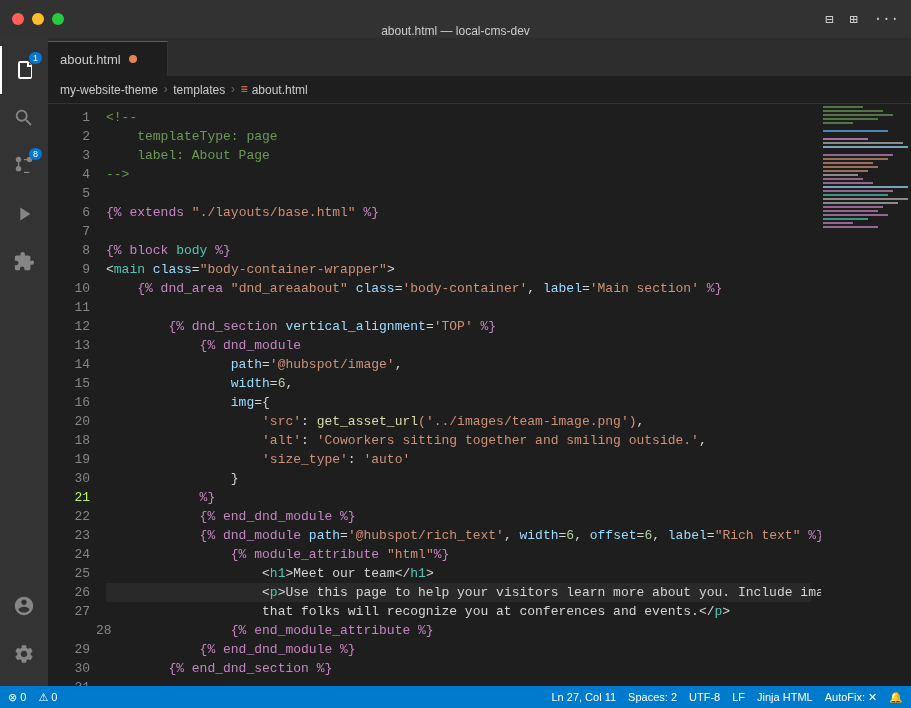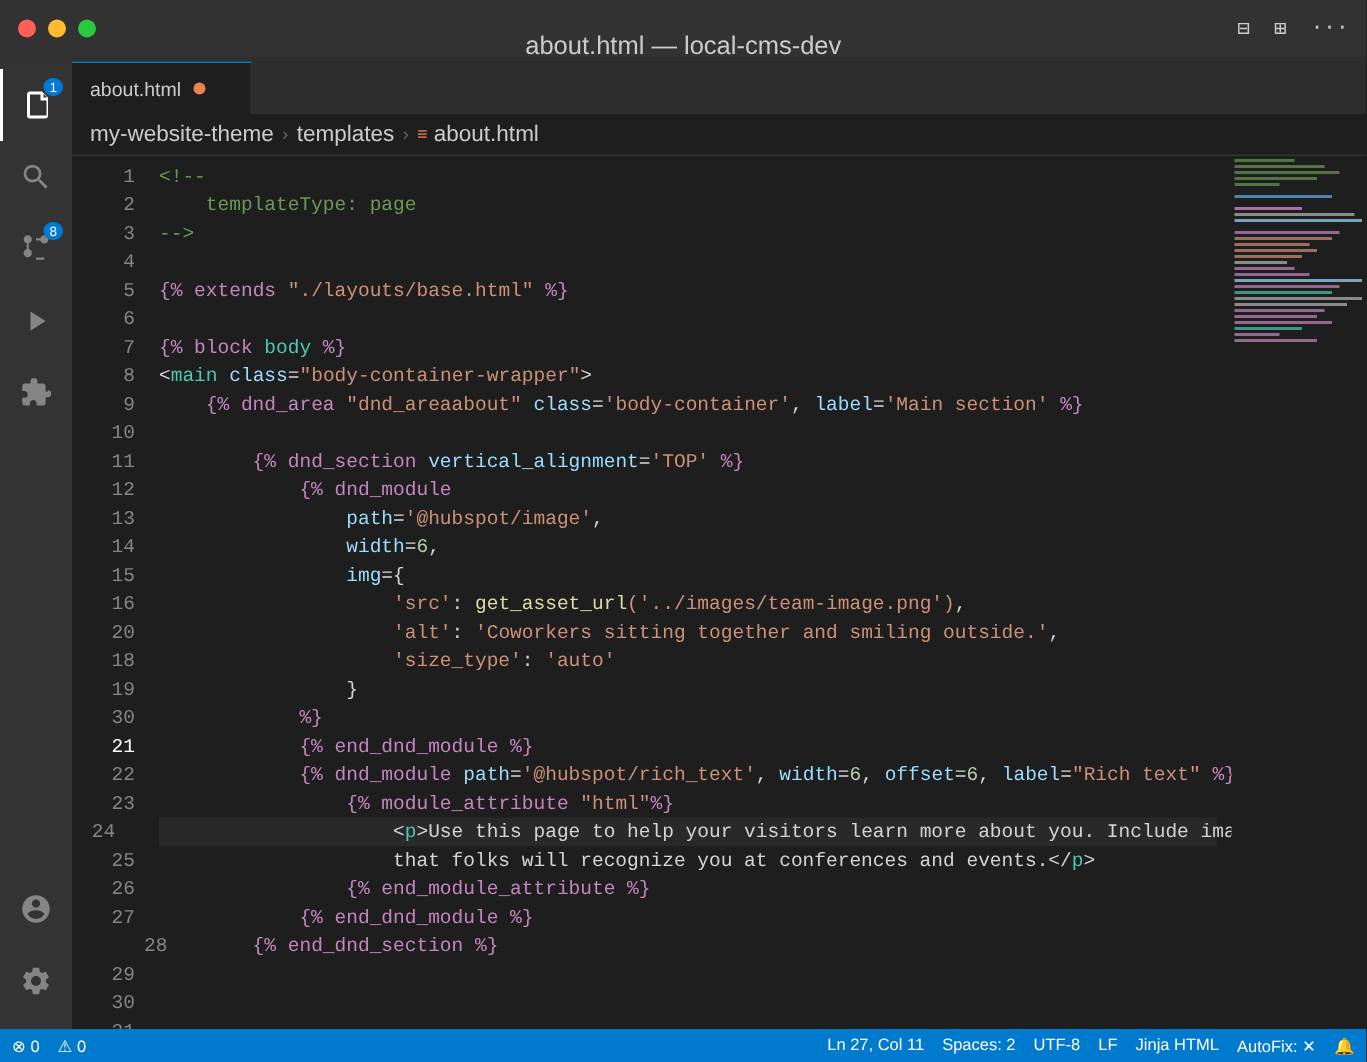--- a/index.html
+++ b/index.html
@@ -35,21 +35,21 @@
     .traffic-light {
       width: 12px;
       height: 12px;
       border-radius: 50%;
     }
     .tl-red { background: #ff5f56; }
     .tl-yellow { background: #ffbd2e; }
     .tl-green { background: #27c93f; }
     .title-bar-text {
       color: #cccccc;
-      font-size: 17px;
+      font-size: 12px;
       font-family: -apple-system, sans-serif;
       margin-top: 24px;
     }
     .title-bar-actions {
       position: absolute;
       right: 12px;
       display: flex;
       gap: 16px;
       align-items: center;
     }
@@ -161,21 +161,21 @@
       background: #1e1e1e;
       display: flex;
       align-items: center;
       padding: 0 12px;
       gap: 4px;
       border-bottom: 1px solid #333;
       flex-shrink: 0;
     }
     .breadcrumb-item {
       color: #cccccc;
-      font-size: 15px;
+      font-size: 12px;
       font-family: -apple-system, sans-serif;
       display: flex;
       align-items: center;
       gap: 4px;
     }
     .breadcrumb-sep {
       color: #666;
       font-size: 12px;
     }
     .breadcrumb-file {
@@ -378,35 +378,36 @@
           <div class="code-line" style="color: rgb(133, 133, 133);">11</div>
           <div class="code-line" style="color: rgb(133, 133, 133);">12</div>
           <div class="code-line" style="color: rgb(133, 133, 133);">13</div>
           <div class="code-line" style="color: rgb(133, 133, 133);">14</div>
           <div class="code-line" style="color: rgb(133, 133, 133);">15</div>
           <div class="code-line" style="color: rgb(133, 133, 133);">16</div>
           <div class="code-line" style="color: rgb(133, 133, 133);">20</div>
           <div class="code-line" style="color: rgb(133, 133, 133);">18</div>
           <div class="code-line" style="color: rgb(133, 133, 133);">19</div>
           <div class="code-line" style="color: rgb(133, 133, 133);">30</div>
-          <div class="code-line" style="color: #ffffff;">21</div>
+          <div class="code-line" style="color: #bef264;">21</div>
           <div class="code-line" style="color: rgb(133, 133, 133);">22</div>
           <div class="code-line" style="color: rgb(133, 133, 133);">23</div>
-          <div class="code-line" style="color: rgb(133, 133, 133); text-align: center;">24</div>
+          <div class="code-line" style="color: rgb(133, 133, 133);">24</div>
           <div class="code-line" style="color: rgb(133, 133, 133);">25</div>
           <div class="code-line" style="color: rgb(133, 133, 133);">26</div>
           <div class="code-line" style="color: rgb(133, 133, 133);">27</div>
           <div class="code-line" style="color: rgb(133, 133, 133); padding-left: 48px;">28</div>
           <div class="code-line" style="color: rgb(133, 133, 133);">29</div>
           <div class="code-line" style="color: rgb(133, 133, 133);">30</div>
           <div class="code-line" style="color: rgb(133, 133, 133);">31</div>
         </div>
       <div class="code-content" id="code-content">
           <div class="code-line"><span class="c-comment">&lt;!--</span></div>
           <div class="code-line"><span class="c-comment">    templateType: page</span></div>
+          <div class="code-line"><span class="c-comment">    label: About Page</span></div>
           <div class="code-line"><span class="c-comment">--&gt;</span></div>
           <div class="code-line">&nbsp;</div>
           <div class="code-line"><span class="c-tpl-block">{%</span><span class="c-pink"> extends </span><span class="c-string">"./layouts/base.html"</span><span class="c-tpl-block"> %}</span></div>
           <div class="code-line">&nbsp;</div>
           <div class="code-line"><span class="c-tpl-block">{%</span><span class="c-pink"> block </span><span class="c-cyan">body</span><span class="c-tpl-block"> %}</span></div>
           <div class="code-line"><span class="c-plain">&lt;</span><span class="c-html-tag">main</span><span class="c-plain"> </span><span class="c-html-attr">class</span><span class="c-plain">=</span><span class="c-string">"body-container-wrapper"</span><span class="c-plain">&gt;</span></div>
           <div class="code-line"><span class="c-tpl-block">    {%</span><span class="c-pink"> dnd_area </span><span class="c-string">"dnd_areaabout"</span><span class="c-light-blue"> class</span><span class="c-plain">=</span><span class="c-string">'body-container'</span><span class="c-plain">,</span><span class="c-light-blue"> label</span><span class="c-plain">=</span><span class="c-string">'Main section'</span><span class="c-tpl-block"> %}</span></div>
           <div class="code-line">&nbsp;</div>
           <div class="code-line"><span class="c-tpl-block">        {%</span><span class="c-pink"> dnd_section </span><span class="c-light-blue">vertical_alignment</span><span class="c-plain">=</span><span class="c-string">'TOP'</span><span class="c-tpl-block"> %}</span></div>
           <div class="code-line"><span class="c-tpl-block">            {%</span><span class="c-pink"> dnd_module</span></div>
@@ -414,20 +415,21 @@
           <div class="code-line"><span class="c-light-blue">                width</span><span class="c-plain">=</span><span class="c-number">6</span><span class="c-plain">,</span></div>
           <div class="code-line"><span class="c-light-blue">                img</span><span class="c-plain">={</span></div>
           <div class="code-line"><span class="c-string">                    'src'</span><span class="c-plain">: </span><span class="c-func">get_asset_url</span><span class="c-string">('../images/team-image.png')</span><span class="c-plain">,</span></div>
           <div class="code-line"><span class="c-string">                    'alt'</span><span class="c-plain">: </span><span class="c-string">'Coworkers sitting together and smiling outside.'</span><span class="c-plain">,</span></div>
           <div class="code-line"><span class="c-string">                    'size_type'</span><span class="c-plain">: </span><span class="c-string">'auto'</span></div>
           <div class="code-line"><span class="c-plain">                }</span></div>
           <div class="code-line"><span class="c-tpl-block">            %}</span></div>
           <div class="code-line"><span class="c-tpl-block">            {%</span><span class="c-pink"> end_dnd_module %}</span></div>
           <div class="code-line"><span class="c-tpl-block">            {%</span><span class="c-pink"> dnd_module </span><span class="c-light-blue">path</span><span class="c-plain">=</span><span class="c-string">'@hubspot/rich_text'</span><span class="c-plain">,</span><span class="c-light-blue"> width</span><span class="c-plain">=</span><span class="c-number">6</span><span class="c-plain">,</span><span class="c-light-blue"> offset</span><span class="c-plain">=</span><span class="c-number">6</span><span class="c-plain">,</span><span class="c-light-blue"> label</span><span class="c-plain">=</span><span class="c-string">"Rich text"</span><span class="c-tpl-block"> %}</span></div>
           <div class="code-line"><span class="c-tpl-block">                {%</span><span class="c-pink"> module_attribute </span><span class="c-string">"html"</span><span class="c-tpl-block">%}</span></div>
+          <div class="code-line"><span class="c-plain">                    &lt;</span><span class="c-html-tag">h1</span><span class="c-plain">&gt;Meet our team&lt;/</span><span class="c-html-tag">h1</span><span class="c-plain">&gt;</span></div>
           <div class="code-line highlighted"><span class="c-plain">                    &lt;</span><span class="c-html-tag">p</span><span class="c-plain">&gt;Use this page to help your visitors learn more about you. Include images so</span></div>
           <div class="code-line"><span class="c-plain">                    that folks will recognize you at conferences and events.&lt;/</span><span class="c-html-tag">p</span><span class="c-plain">&gt;</span></div>
           <div class="code-line"><span class="c-tpl-block">                {%</span><span class="c-pink"> end_module_attribute %}</span></div>
           <div class="code-line"><span class="c-tpl-block">            {%</span><span class="c-pink"> end_dnd_module %}</span></div>
           <div class="code-line"><span class="c-tpl-block">        {%</span><span class="c-pink"> end_dnd_section %}</span></div>
         </div>
 
       <div class="minimap">
         <svg width="90" height="300" viewBox="0 0 90 300" xmlns="http://www.w3.org/2000/svg">
           <rect x="2" y="2" width="40" height="2" fill="#6a9955" opacity="0.7"></rect>

